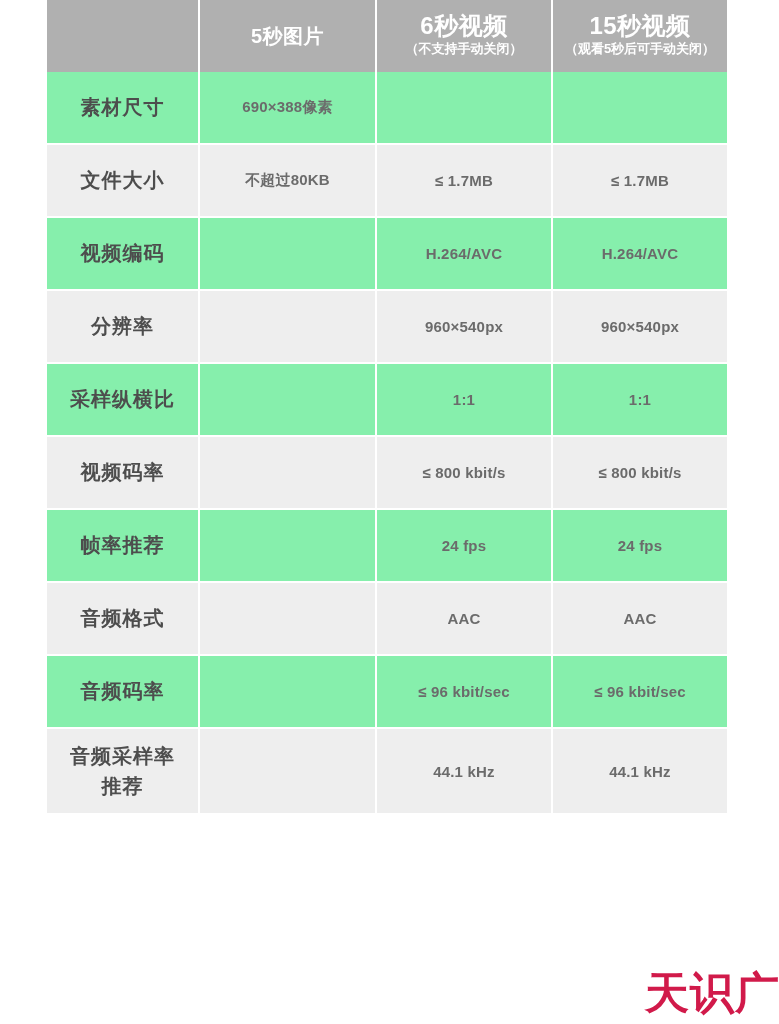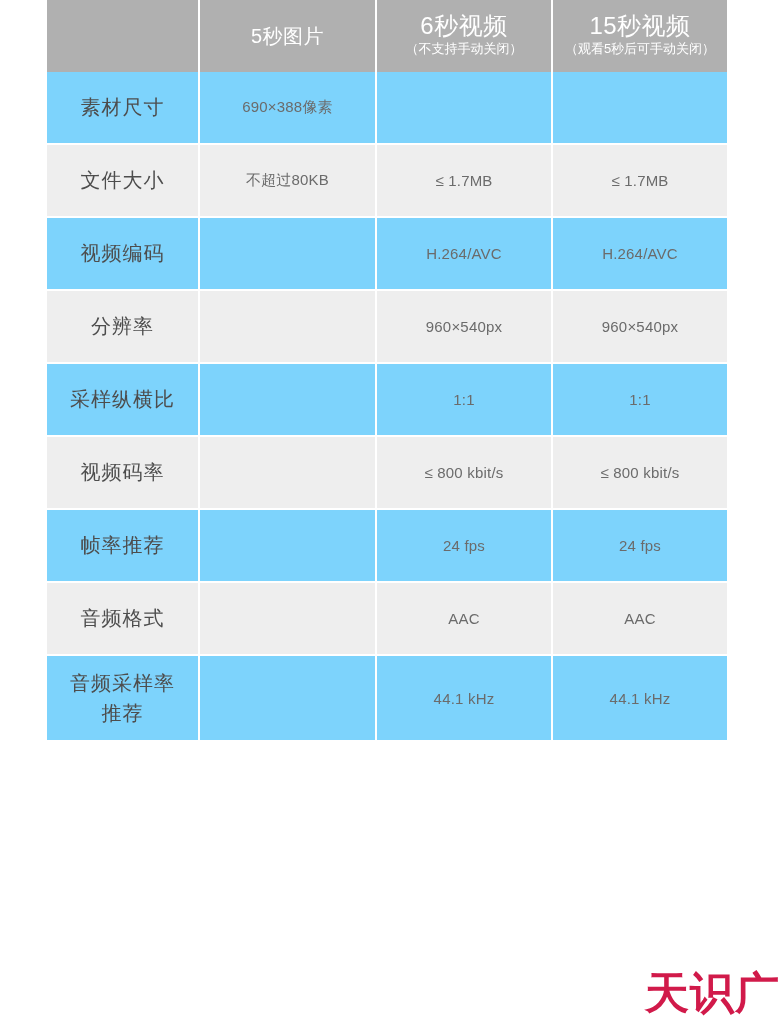--- a/index.html
+++ b/index.html
@@ -28,20 +28,21 @@
   #spec-table col.c2 { width: 176px; }
   #spec-table col.c3 { width: 174px; }
 
   #spec-table th,
   #spec-table td {
     padding: 12px 6px;
     margin: 0;
     text-align: center;
     vertical-align: middle;
     box-sizing: border-box;
+    font-weight: bold;
   }
 
   thead th {
     height: 72px;
     background: #b0b0b0;
     color: #ffffff;
     font-weight: normal;
     border-right: 2px solid #ffffff;
   }
   thead th.corner {
@@ -60,21 +61,21 @@
     letter-spacing: 0px;
   }
   .head-single {
     font-size: 20px;
     line-height: 26px;
     letter-spacing: 0.5px;
   }
 
   tbody td {
     height: 73px;
-    background: #7dd3fc;
+    background: #86efac;
     color: #5a5a5a;
     font-size: 19px;
     border-right: 2px solid #ffffff;
     border-bottom: 2px solid #ffffff;
   }
   tbody td:last-child { border-right: none; }
   tbody tr:nth-child(even) td { background: #eeeeee; }
   tbody td.label {
     font-size: 20px;
     letter-spacing: 1px;
@@ -173,20 +174,26 @@
         <td class="value">24 fps</td>
         <td class="value">24 fps</td>
       </tr>
       <tr>
         <td class="label">音频格式</td>
         <td class="value empty"></td>
         <td class="value">AAC</td>
         <td class="value">AAC</td>
       </tr>
       <tr>
+        <td class="label">音频码率</td>
+        <td class="value empty"></td>
+        <td class="value">≤ 96 kbit/sec</td>
+        <td class="value">≤ 96 kbit/sec</td>
+      </tr>
+      <tr>
         <td class="label">
           <span class="l2">音频采样率</span>
           <span class="l2">推荐</span>
         </td>
         <td class="value empty"></td>
         <td class="value">44.1 kHz</td>
         <td class="value">44.1 kHz</td>
       </tr>
     </tbody>
 </table>

